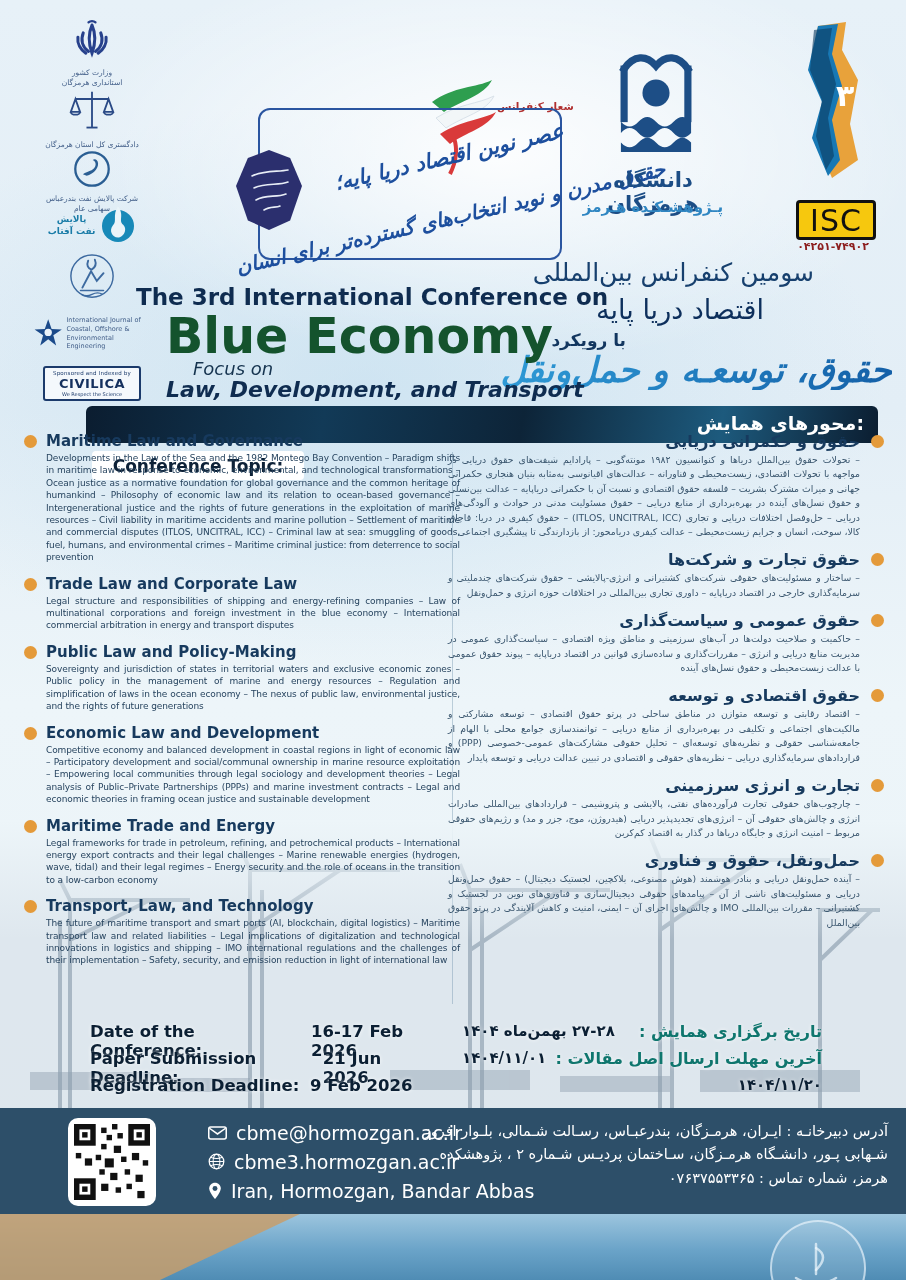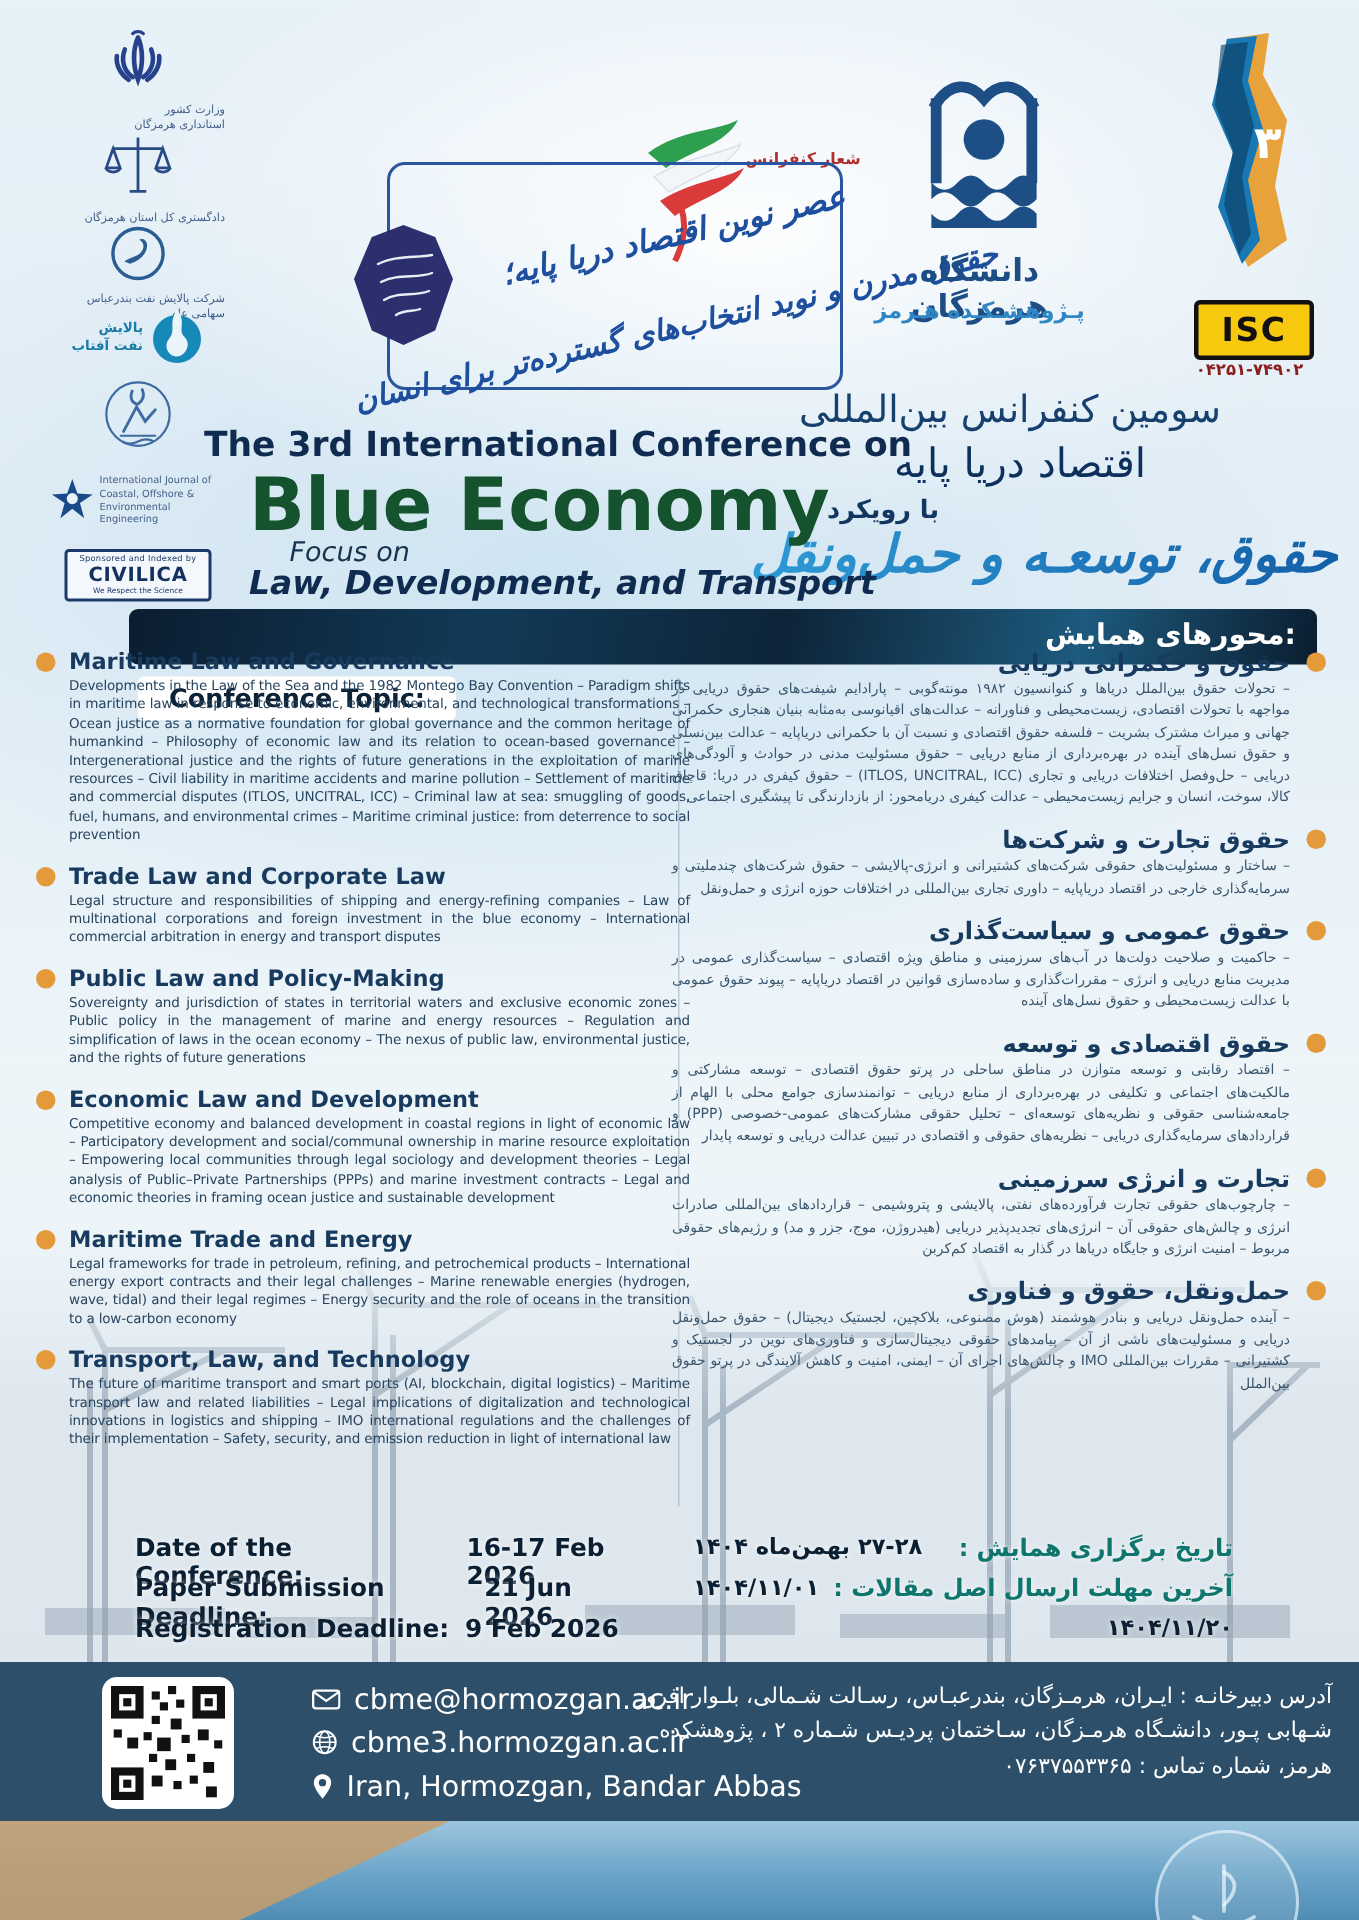--- a/index.html
+++ b/index.html
@@ -7,21 +7,21 @@
        font-family:"DejaVu Sans",sans-serif;
        background:
          radial-gradient(ellipse 600px 300px at 55% 12%, rgba(255,255,255,.9), rgba(255,255,255,0) 70%),
          radial-gradient(ellipse 700px 380px at 40% 30%, rgba(190,220,238,.55), rgba(190,220,238,0) 75%),
          linear-gradient(180deg,#e7f1f8 0%,#e3eef6 32%,#edf5f9 55%,#e9f2f7 100%);}
   .abs{position:absolute;}
   .nowrap{white-space:nowrap;}
 
   
   .sponsor{position:absolute;left:34px;width:116px;text-align:center;color:#2f4e77;}
-  .sponsor .cap{font-size:7.5px;line-height:1.35;color:#44608a;white-space:pre-line;margin-top:2px;text-align:right;}
+  .sponsor .cap{font-size:7.5px;line-height:1.35;color:#44608a;white-space:pre-line;margin-top:2px;}
   .civ-box{border:2px solid #1b3a6b;background:#f4f8fc;border-radius:3px;width:88px;margin:0 auto;padding:2px 3px;}
   .civ-top{font-size:5.5px;color:#1b3a6b;letter-spacing:.2px;}
   .civ-main{font-size:13px;font-weight:bold;color:#14305e;letter-spacing:.5px;}
   .civ-bot{font-size:5px;color:#1b3a6b;}
 
   
   .slogan-box{position:absolute;left:258px;top:108px;width:300px;height:148px;
               border:2px solid #2a55a0;border-radius:12px;}
   .slogan-label{position:absolute;left:497px;top:100px;font-size:10.5px;color:#b03030;font-weight:bold;}
   .badge{position:absolute;left:236px;top:150px;width:66px;height:80px;background:#2b2f6e;
@@ -33,21 +33,21 @@
         font-family:"DejaVu Serif",serif;font-style:italic;font-weight:bold;
         color:#1d4f9e;font-size:20px;transform:rotate(-13deg);transform-origin:right top;}
 
   
   .uni-name{position:absolute;left:578px;top:168px;width:150px;text-align:center;
             font-size:21px;font-weight:bold;color:#1c4d85;}
   .uni-inst{position:absolute;left:578px;top:198px;width:150px;text-align:center;
             font-size:15px;font-weight:bold;color:#2f86c2;}
   .isc{position:absolute;left:796px;top:200px;width:74px;height:34px;background:#f6c80e;
        border:3px solid #111;border-radius:4px;display:flex;align-items:center;justify-content:center;}
-  .isc span{font-size:22px;font-weight:bold;color:#111;letter-spacing:1px;}
+  .isc span{font-size:30px;font-weight:normal;color:#111;letter-spacing:1px;}
   .isc-code{position:absolute;left:780px;top:240px;width:106px;text-align:center;
             font-size:11px;font-weight:bold;color:#8c1d1d;direction:ltr;}
   .edition-num{position:absolute;left:836px;top:78px;font-size:30px;font-weight:bold;color:#fff;z-index:3;}
 
   
   .t-fa-1{position:absolute;right:92px;top:258px;font-size:25px;color:#17406e;}
   .t-fa-2{position:absolute;right:142px;top:294px;font-size:27px;font-weight:normal;color:#0d2f5c;}
   .t-fa-3{position:absolute;right:280px;top:330px;font-size:17px;font-weight:bold;color:#12365f;}
   .t-fa-4{position:absolute;right:14px;top:350px;font-size:35px;font-weight:bold;
           background:linear-gradient(90deg,#2e9ad6,#1460a8);

